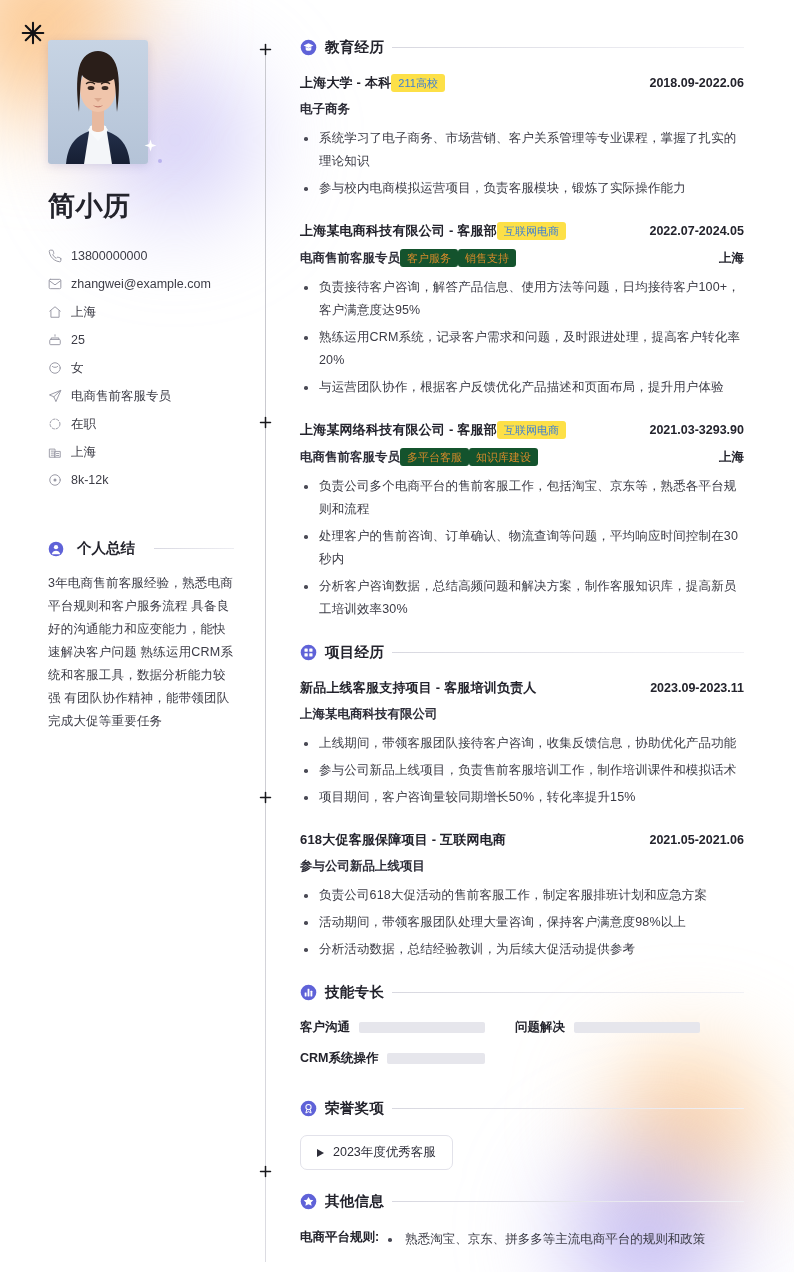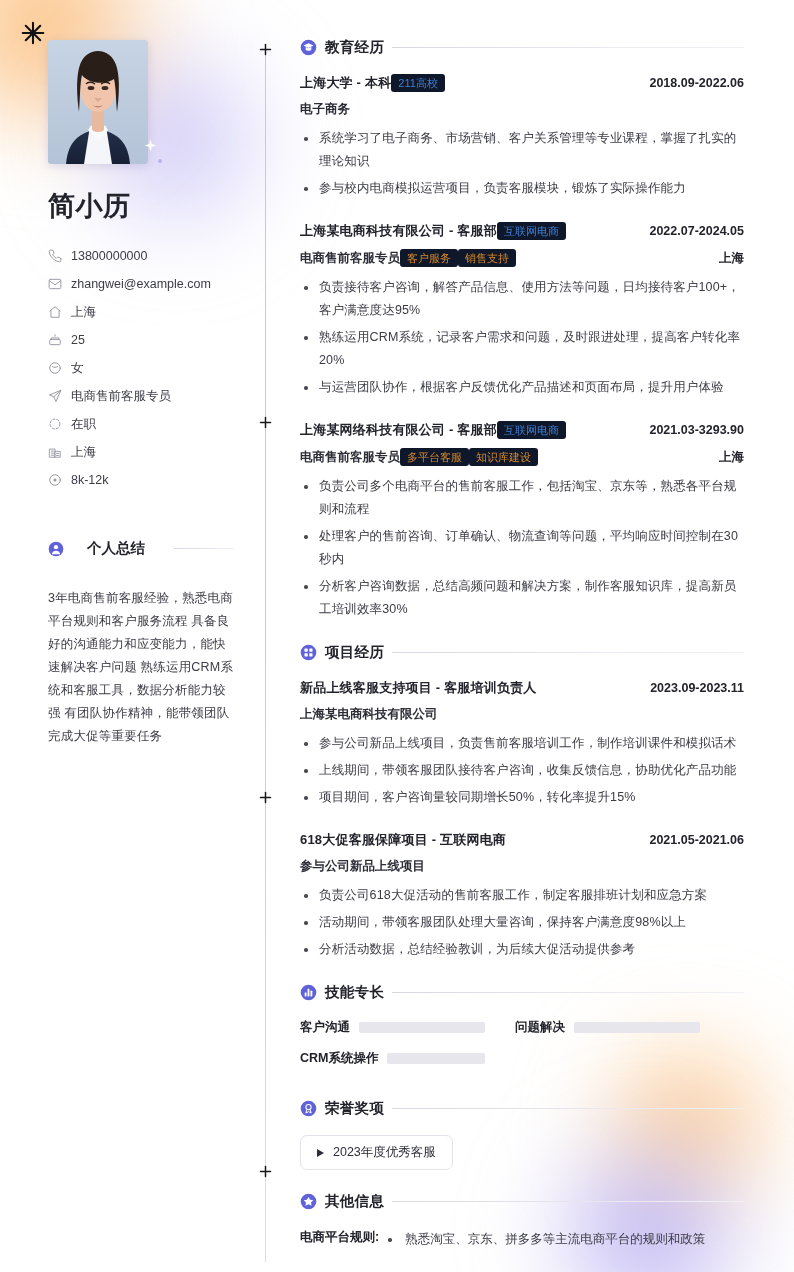--- a/index.html
+++ b/index.html
@@ -41,21 +41,21 @@
                border-radius:50%; background:#b9b2ee; }
 
   .name { font-size:27px; font-weight:700; letter-spacing:.5px; color:#23232c; margin:0 0 18px 8px; }
 
   .contact-list { margin:0 0 0 8px; }
   .contact-row { display:flex; align-items:center; gap:9px; height:28px; font-size:12.5px; color:#3c3c46; }
   .contact-row .ico { width:14px; height:14px; flex:0 0 14px; color:#9a9aa6; display:block; }
   .contact-row .ico svg { display:block; width:14px; height:14px; }
 
   .summary-block { margin:45px 0 0 8px; width:186px; }
-  .sb-head { display:flex; align-items:center; gap:23px; margin-bottom:29px; }
+  .sb-head { display:flex; align-items:center; gap:13px; margin-bottom:14px; }
   .sb-head .bic { width:16px; height:16px; flex:0 0 16px; }
   .sb-title { font-size:14.5px; font-weight:700; color:#23232c; }
   .sb-rule { flex:1; height:1px; background:linear-gradient(90deg,#d9d9e2,#ededf2); margin-left:6px; }
   .summary-text { font-size:12.5px; line-height:23px; color:#3b3b45; letter-spacing:.2px; }
 
   
   .rail { width:34px; flex:0 0 34px; position:relative; }
   .rail-line { position:absolute; left:17px; top:52px; bottom:10px; width:1px;
                background:linear-gradient(180deg,#c9c9cf 0%,#cacad0 50%,#dcdce2 100%); }
   .rail-plus { position:absolute; left:10px; width:15px; height:15px; }
@@ -73,22 +73,22 @@
   .entry { margin-bottom:22px; }
   .entry-row { display:flex; align-items:center; justify-content:space-between; gap:10px; margin-bottom:9px; }
   .entry-left { display:flex; align-items:center; flex-wrap:wrap; min-width:0; }
   .entry-title { font-size:13px; font-weight:700; color:#23232c; letter-spacing:.2px; }
   .entry-date { font-size:12.5px; font-weight:700; color:#23232c; white-space:nowrap; }
   .entry-loc { font-size:12.5px; font-weight:700; color:#23232c; white-space:nowrap; }
   .entry-sub { font-size:12.5px; font-weight:700; color:#2d2d38; }
   .entry-org { font-size:12.5px; font-weight:700; color:#2d2d38; margin-bottom:9px; }
 
   .tag { display:inline-block; font-size:11px; line-height:18px; padding:0 7px; border-radius:3px; white-space:nowrap; }
-  .tag-blue { background:#0f172a; color:#3e7fd4; }
-  .tag-orange { background:#0f172a; color:#d68a2a; }
+  .tag-blue { background:#fde047; color:#3e7fd4; }
+  .tag-orange { background:#14532d; color:#d68a2a; }
 
   .bullets { list-style:none; margin:0; padding:0; }
   .bullets li { position:relative; padding-left:19px; font-size:12.5px; line-height:23px;
                 color:#3b3b45; margin-bottom:4px; letter-spacing:.15px; }
   .bullets li::before { content:""; position:absolute; left:4px; top:10px; width:3.5px; height:3.5px;
                         border-radius:50%; background:#4a4a55; }
 
   
   .skill-grid { display:flex; flex-wrap:wrap; column-gap:30px; row-gap:14px; margin-bottom:32px; }
   .skill { display:flex; align-items:center; gap:9px; width:185px; }
@@ -403,22 +403,22 @@
         <span class="sec-rule"></span>
       </div>
 
       <div class="entry">
         <div class="entry-row">
           <span class="entry-title">新品上线客服支持项目 - 客服培训负责人</span>
           <span class="entry-date">2023.09-2023.11</span>
         </div>
         <div class="entry-org">上海某电商科技有限公司</div>
         <ul class="bullets">
+          <li>上线期间，带领客服团队接待客户咨询，收集反馈信息，协助优化产品功能</li>
           <li>参与公司新品上线项目，负责售前客服培训工作，制作培训课件和模拟话术</li>
-          <li>上线期间，带领客服团队接待客户咨询，收集反馈信息，协助优化产品功能</li>
           <li>项目期间，客户咨询量较同期增长50%，转化率提升15%</li>
         </ul>
       </div>
 
       <div class="entry">
         <div class="entry-row">
           <span class="entry-title">618大促客服保障项目 - 互联网电商</span>
           <span class="entry-date">2021.05-2021.06</span>
         </div>
         <div class="entry-org">参与公司新品上线项目</div>

